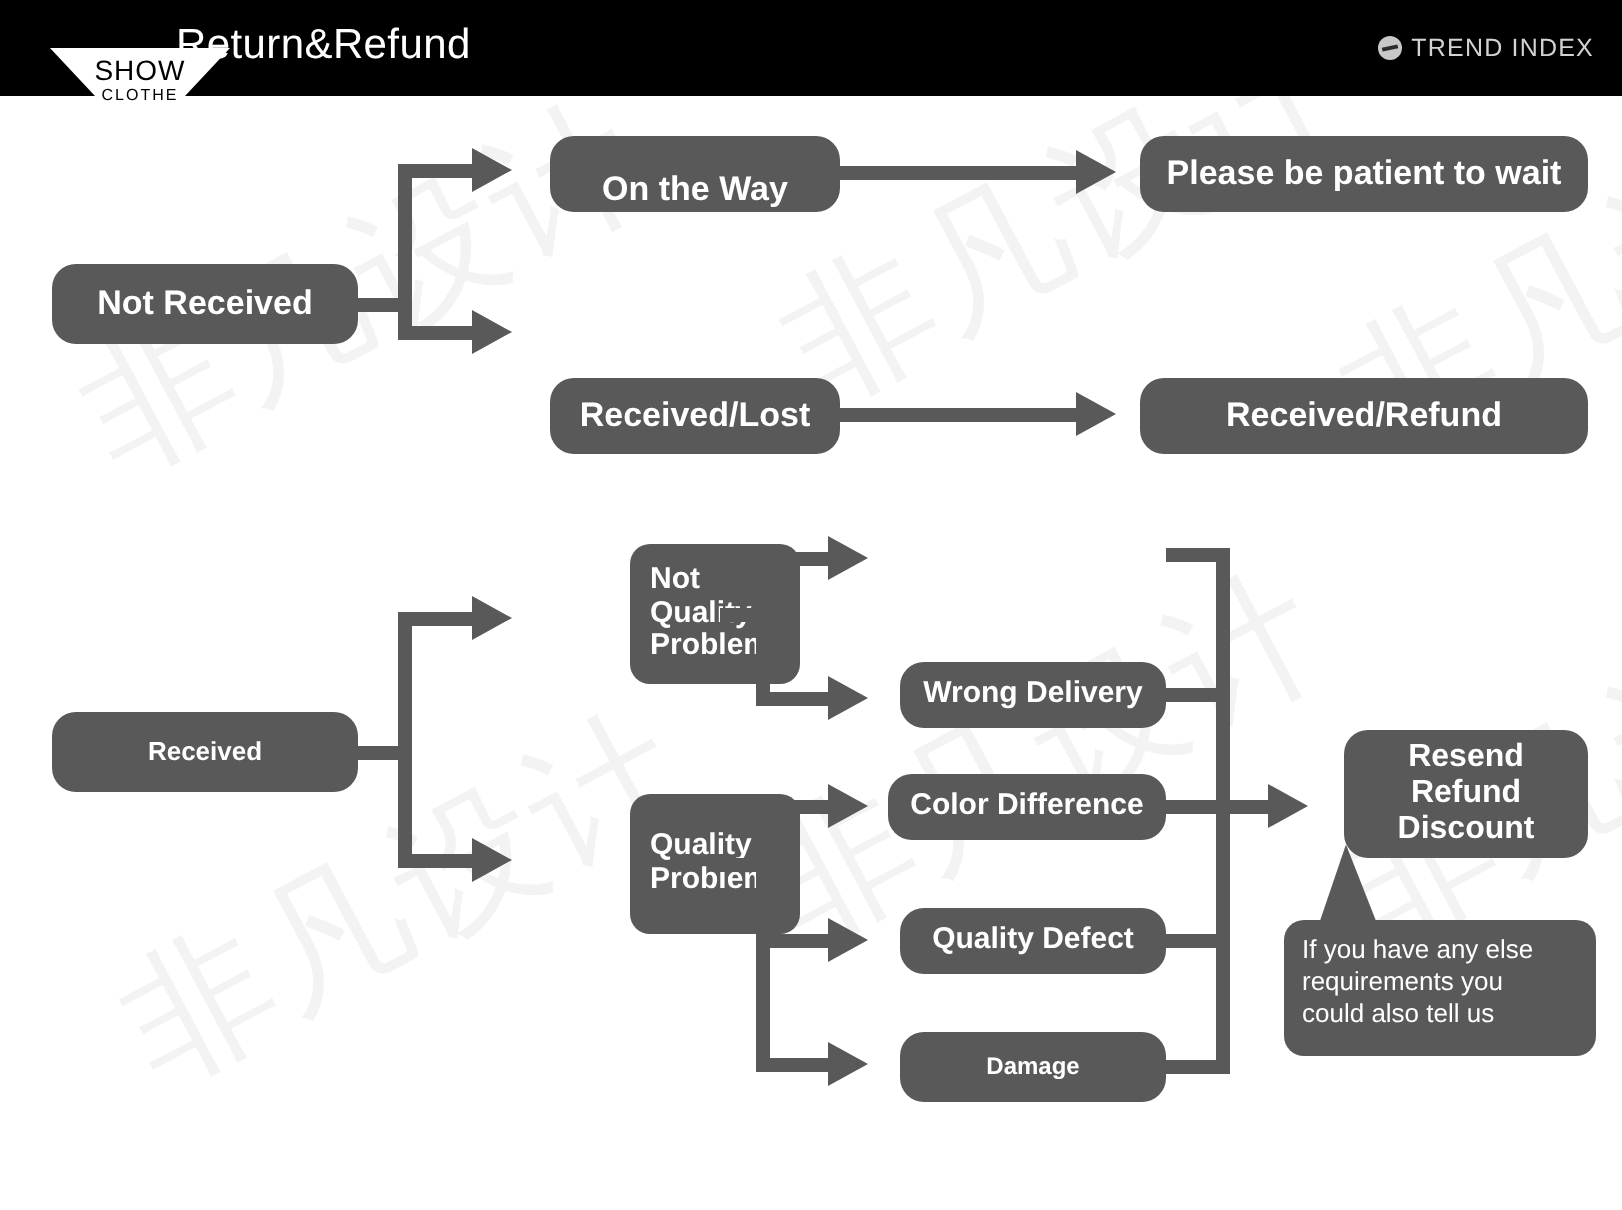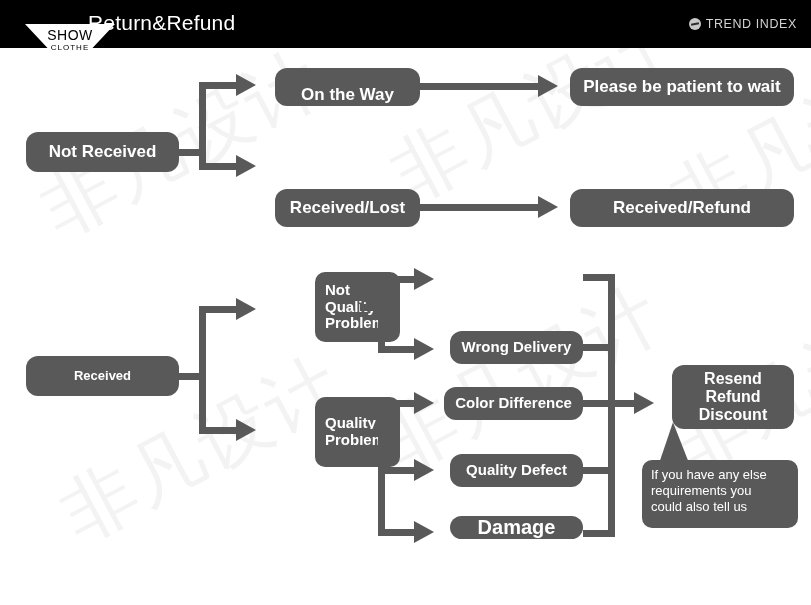--- a/index.html
+++ b/index.html
@@ -234,21 +234,21 @@
 
     <div class="node" style="left:450px;top:283px;width:133px;height:33px;font-size:15px;">
       <span class="lbl">Wrong Delivery</span>
     </div>
     <div class="node" style="left:444px;top:339px;width:139px;height:33px;font-size:15px;">
       <span class="lbl">Color Difference</span>
     </div>
     <div class="node" style="left:450px;top:406px;width:133px;height:33px;font-size:15px;">
       <span class="lbl">Quality Defect</span>
     </div>
-    <div class="node" style="left:450px;top:468px;width:133px;height:23px;font-size:20px;">
+    <div class="node" style="left:450px;top:468px;width:133px;height:35px;font-size:12px;">
       <span class="lbl">Damage</span>
     </div>
 
     <div class="ln h" style="left:583px;top:226px;width:32px;"></div>
     <div class="ln h" style="left:583px;top:296px;width:32px;"></div>
     <div class="ln h" style="left:583px;top:352px;width:32px;"></div>
     <div class="ln h" style="left:583px;top:419px;width:32px;"></div>
     <div class="ln h" style="left:583px;top:482px;width:32px;"></div>
     <div class="ln v" style="left:608px;top:226px;height:263px;"></div>
     <div class="ln h" style="left:608px;top:352px;width:33px;"></div>

